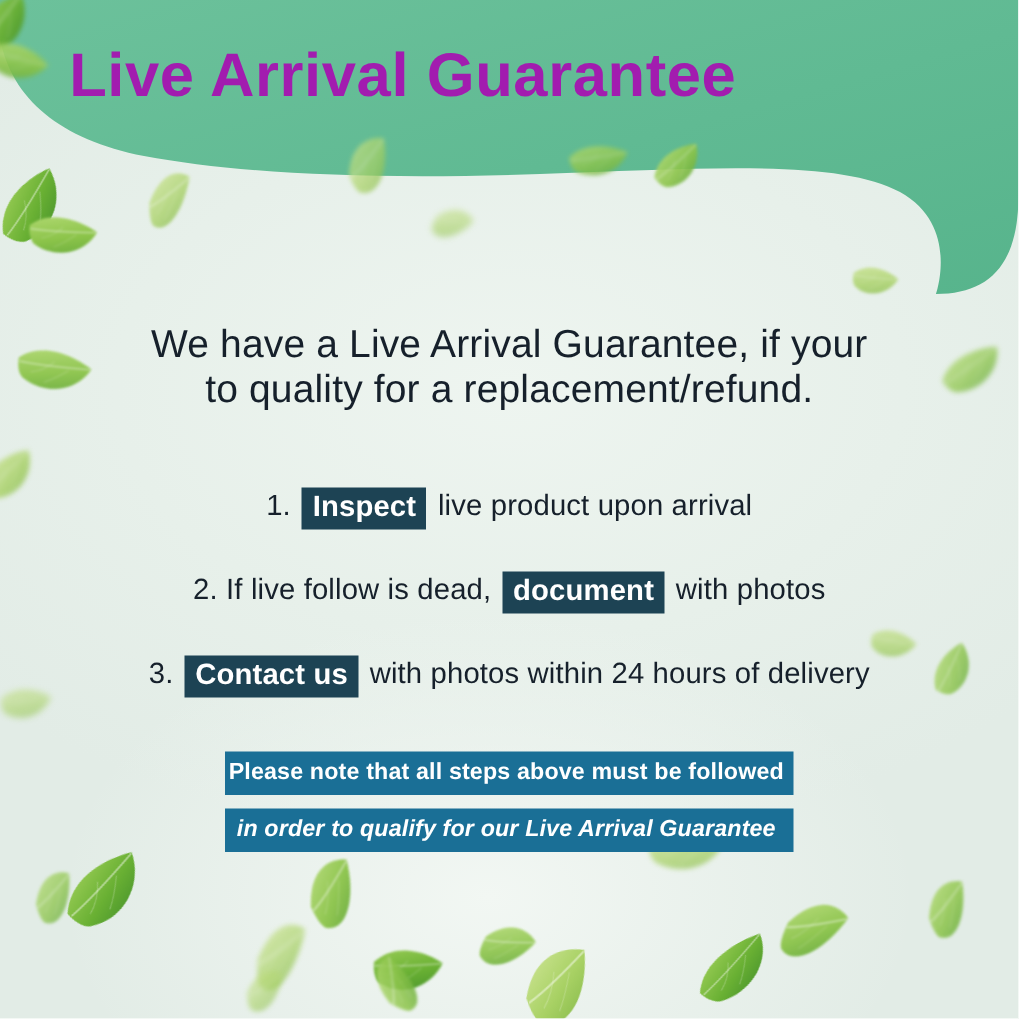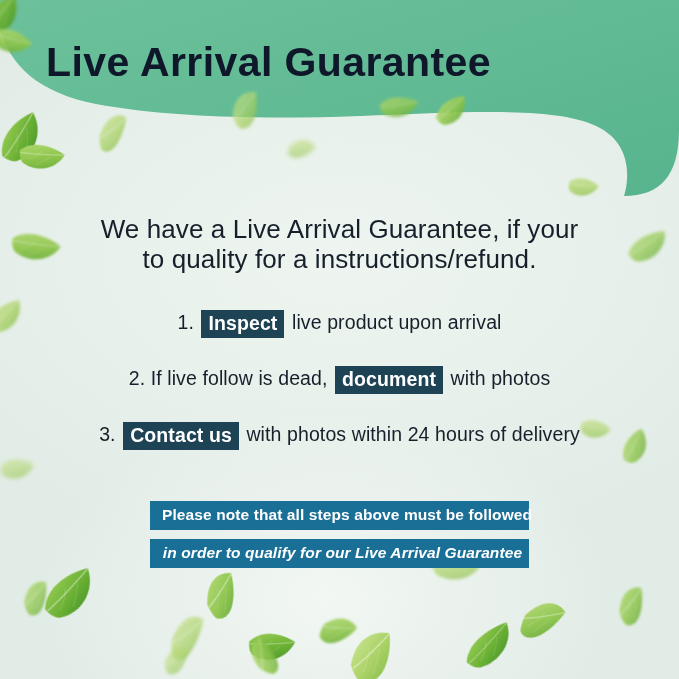--- a/index.html
+++ b/index.html
@@ -41,27 +41,26 @@
     height: 230px;
   }
 
   
   .title {
     position: absolute;
     top: 28px;
     left: 0;
     width: 537px;
     text-align: center;
-    color: #0f172a;
+    color: #a21caf;
     font-size: 41px;
     font-weight: 700;
     letter-spacing: 0.4px;
     line-height: 1.1;
     white-space: nowrap;
-    margin-top: 12px;
   }
 
   
   .leaf {
     position: absolute;
     pointer-events: none;
   }
   .leaf svg { display: block; width: 100%; height: 100%; }
 
   
@@ -74,21 +73,21 @@
     color: #16202b;
     font-size: 26px;
     line-height: 30px;
     font-weight: 400;
     letter-spacing: 0.1px;
   }
   .intro-line { display: block; }
 
   .steps {
     position: absolute;
-    top: 308px;
+    top: 323px;
     left: 30px;
     width: 619px;
   }
   .step {
     text-align: center;
     color: #16202b;
     font-size: 19.5px;
     line-height: 28px;
     font-weight: 400;
     margin-bottom: 27px;
@@ -117,21 +116,21 @@
     left: 150px;
     width: 379px;
   }
   .banner-line {
     background: #1a6f96;
     color: #ffffff;
     font-size: 15.5px;
     font-weight: 700;
     letter-spacing: 0.1px;
     text-align: center;
-    padding: 5px 6px 6px 12px;
+    padding: 5px 6px 6px 2px;
     line-height: 18px;
     white-space: nowrap;
   }
   .banner-line.second { margin-top: 9px; font-style: italic; }
 </style>
 </head>
 <body>
 
 <div class="poster">
 
@@ -559,21 +558,21 @@
           </defs>
           <path d="M 3,38 C 20,6 62,0 96,6 C 92,44 56,68 20,60 C 12,57 6,48 3,38 Z" fill="url(#lg28)"></path>
           <path d="M 6,42 C 34,34 66,20 95,7" stroke="rgba(255,255,255,0.45)" stroke-width="2" fill="none"></path>
           <path d="M 26,48 C 38,40 44,30 48,20 M 48,52 C 58,42 64,32 70,22" stroke="rgba(255,255,255,0.22)" stroke-width="1.4" fill="none"></path>
         </svg>
       </div>
     </div>
 
   <div class="intro">
     <span class="intro-line">We have a Live Arrival Guarantee, if your</span>
-    <span class="intro-line">to quality for a instructions/refund.</span>
+    <span class="intro-line">to quality for a replacement/refund.</span>
   </div>
 
   <div class="steps">
 
     <div class="step">
       <span>1.</span>
       <span></span>
       <span class="hl">Inspect</span>
       <span>live product upon arrival</span>
     </div>

